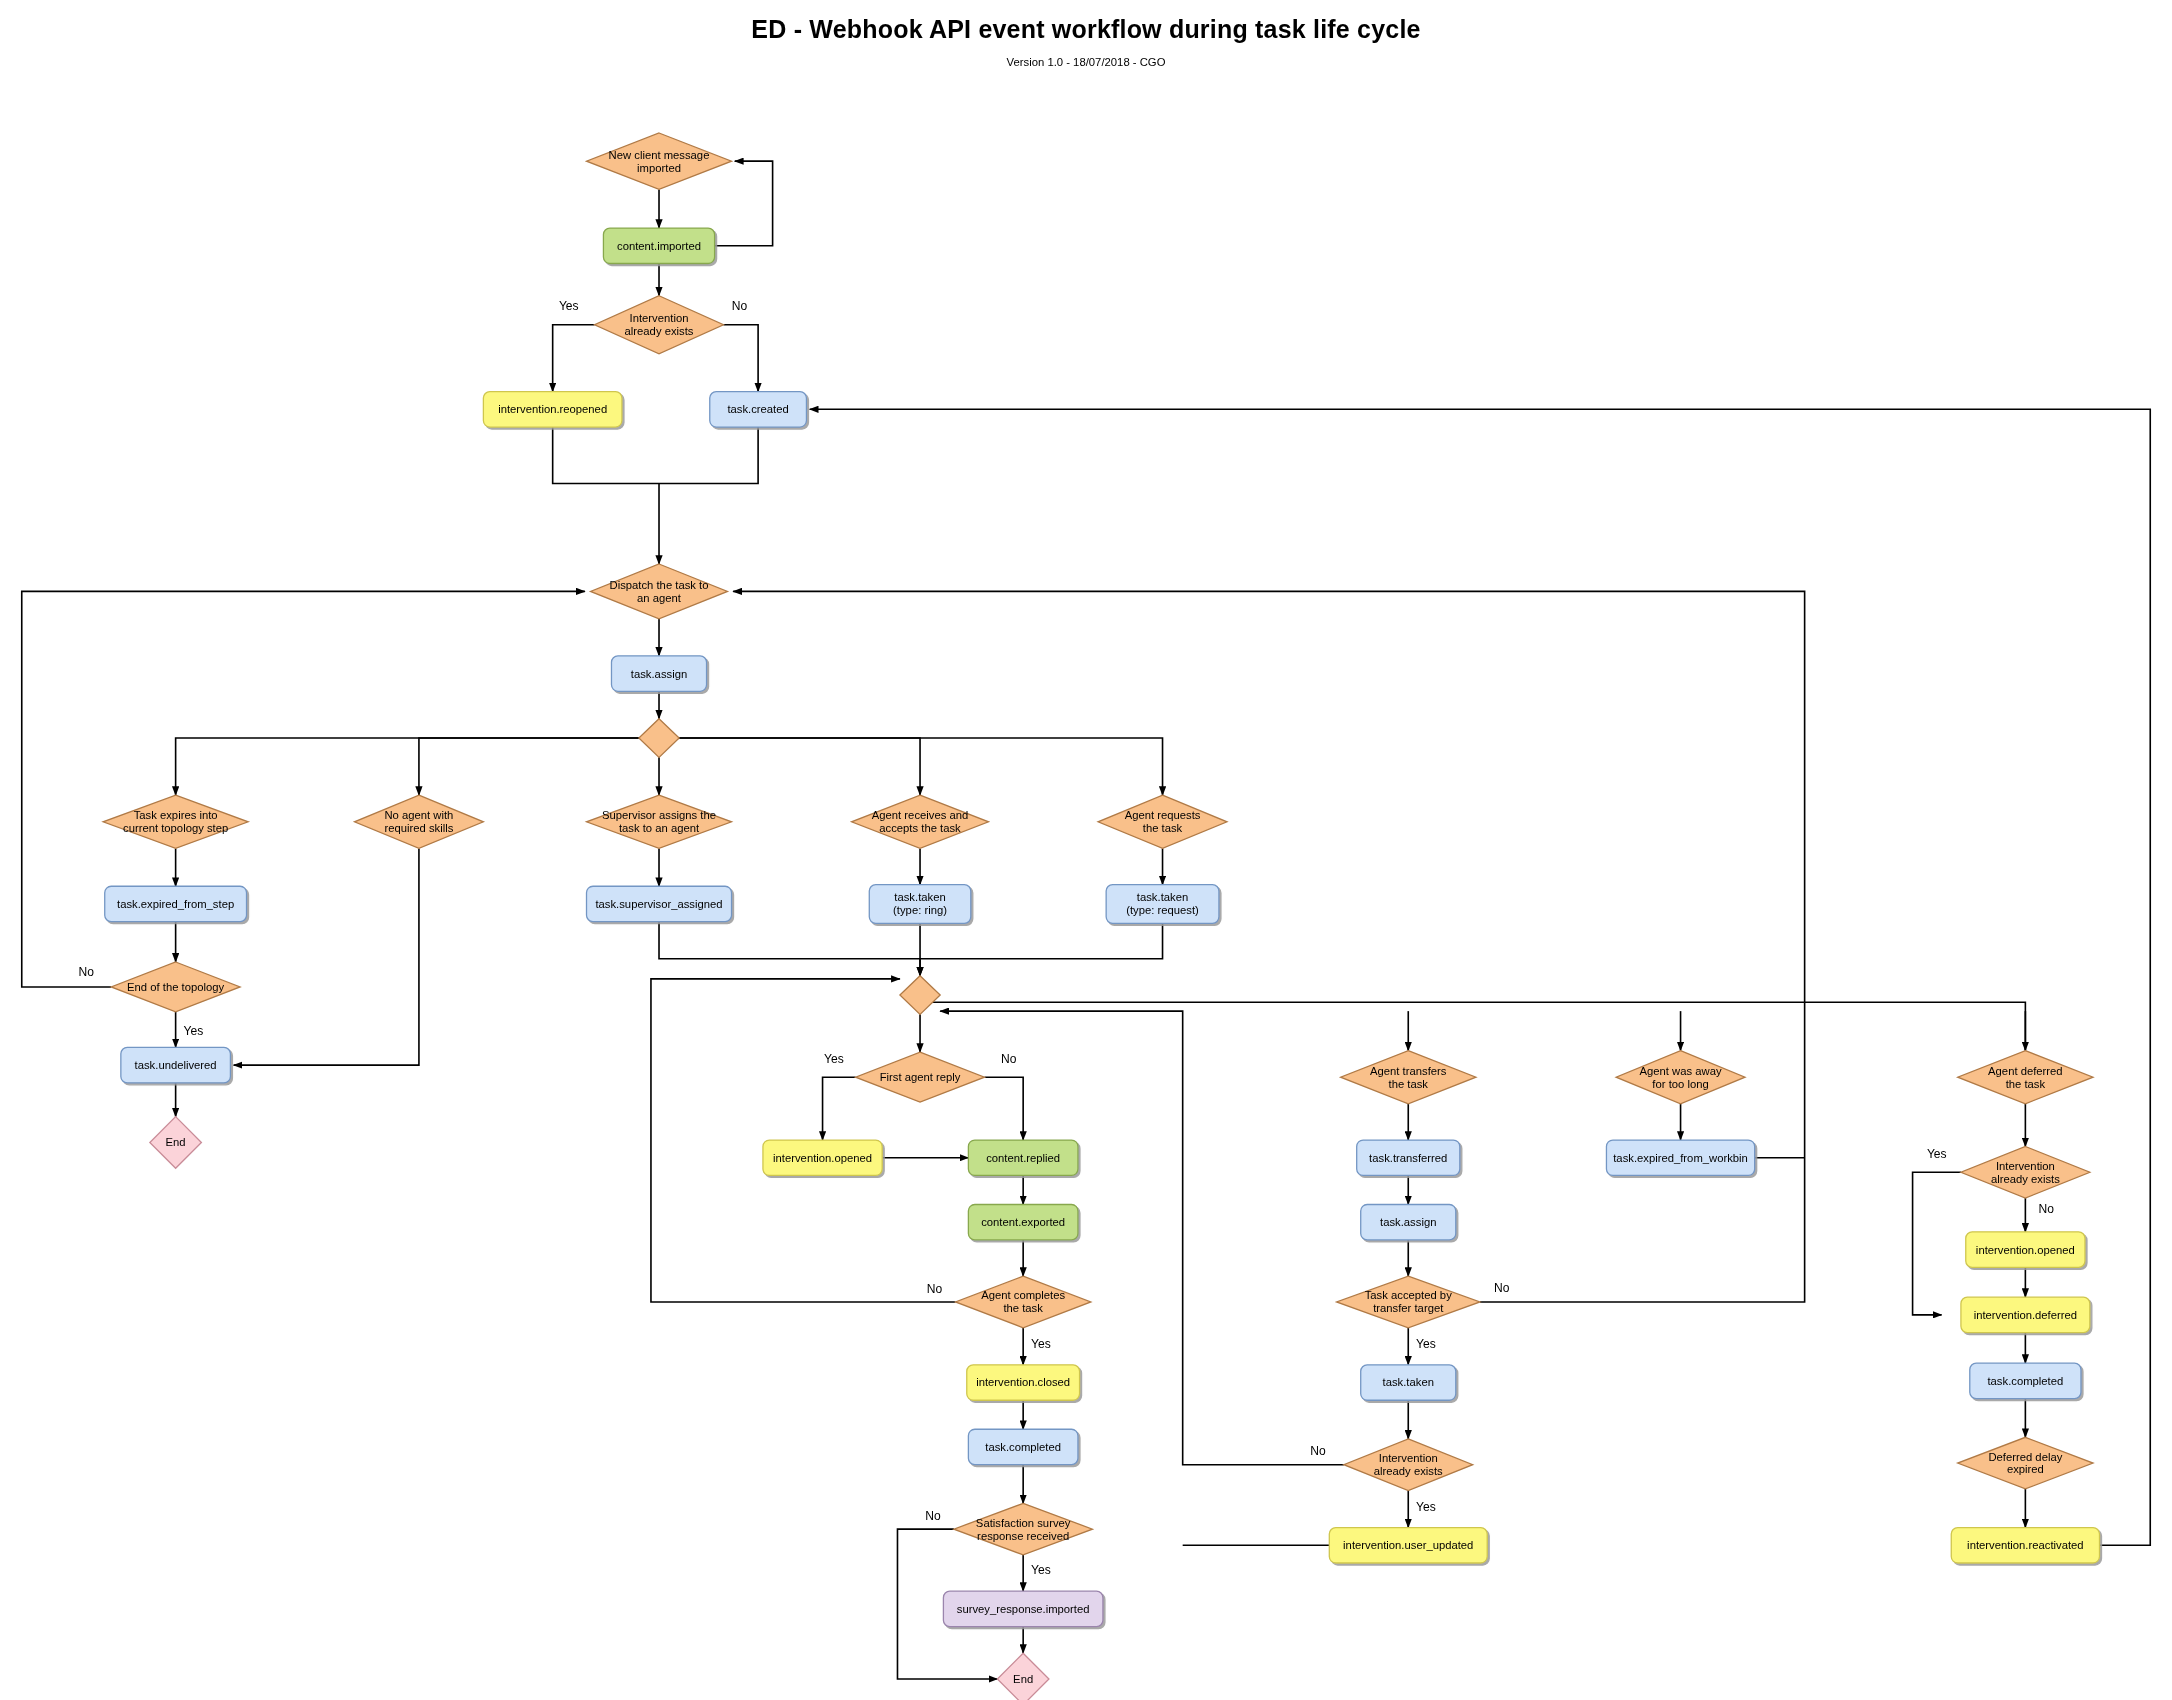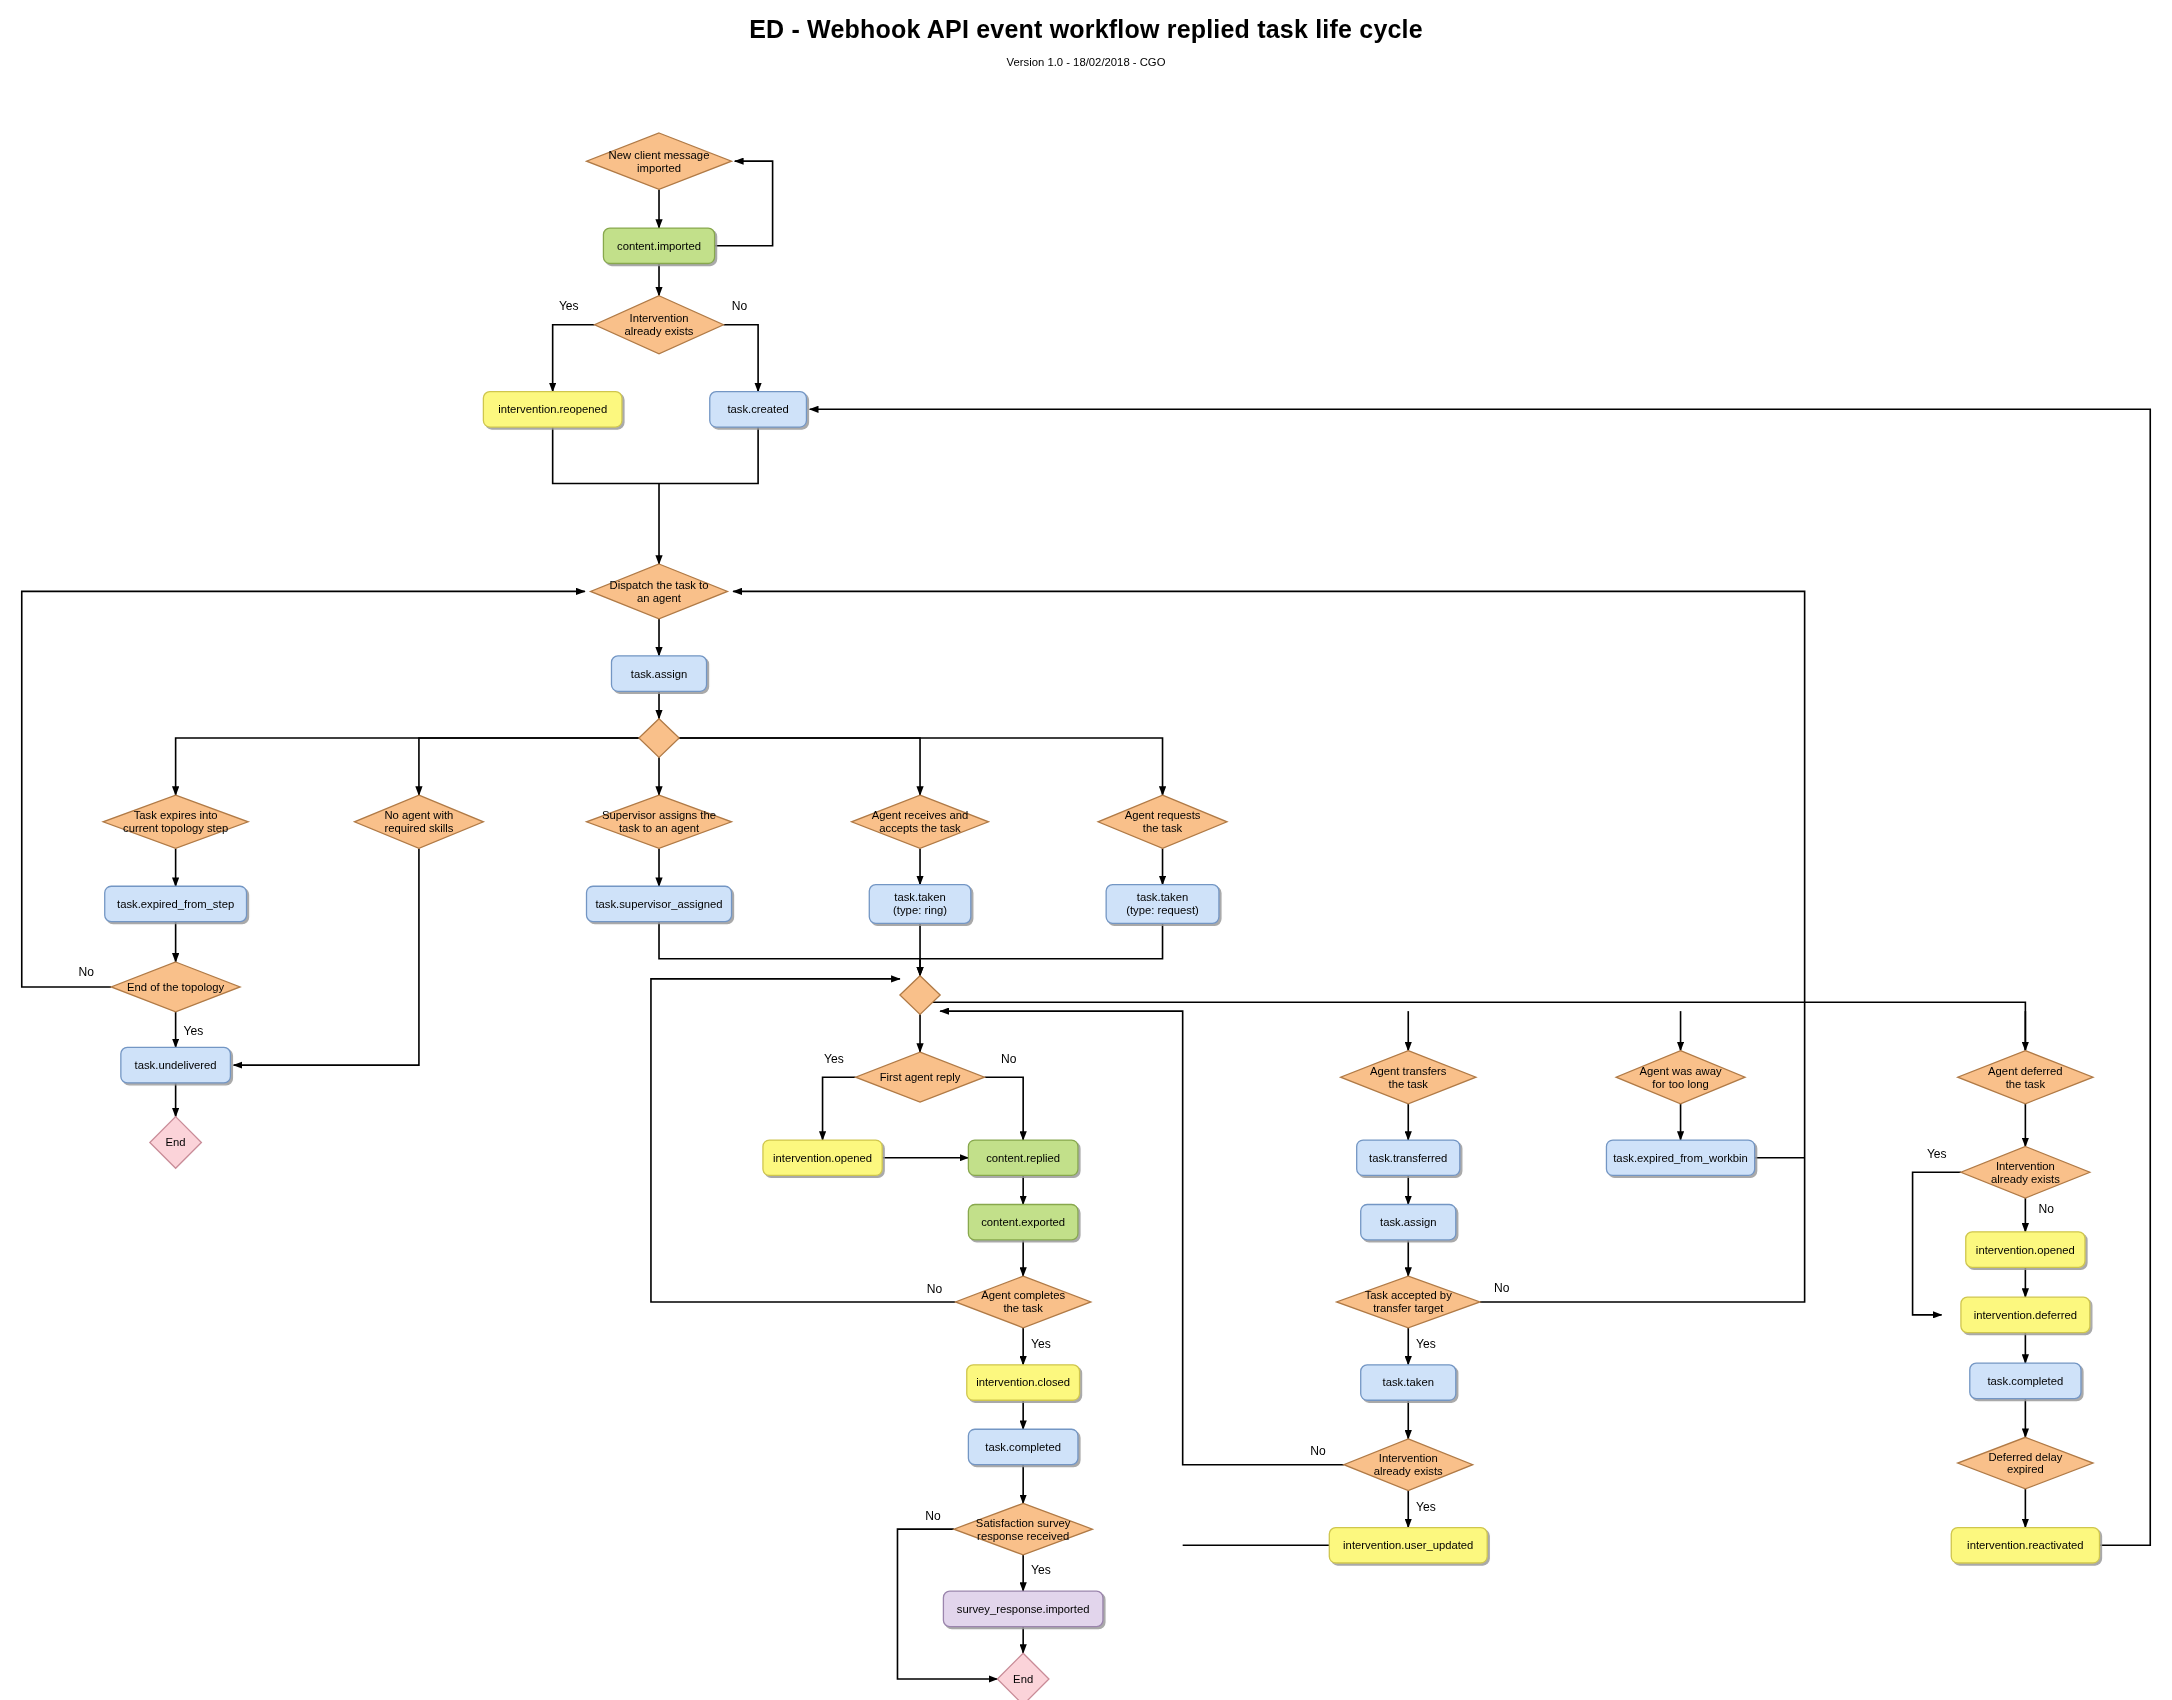--- a/index.html
+++ b/index.html
@@ -10,22 +10,22 @@
   #doc-sub{top:56px;font-size:11.3px;font-weight:normal;}
   svg{position:absolute;left:0;top:0;width:2172px;height:1700px;}
   .node text{font-family:"Liberation Sans",sans-serif;fill:#000;text-anchor:middle;}
   .lbl{font-family:"Liberation Sans",sans-serif;font-size:15px;fill:#000;text-anchor:middle;}
 </style>
 </head>
 <body>
 
 <div id="stage">
 
-  <div class="ttl" id="doc-title">ED - Webhook API event workflow replied task life cycle</div>
-  <div class="ttl" id="doc-sub">Version 1.0 - 18/02/2018 - CGO</div>
+  <div class="ttl" id="doc-title">ED - Webhook API event workflow during task life cycle</div>
+  <div class="ttl" id="doc-sub">Version 1.0 - 18/07/2018 - CGO</div>
 
   <svg id="diagram" viewBox="0 0 2696 2110" xmlns="http://www.w3.org/2000/svg">
     <defs>
       <marker id="arrowhead" markerWidth="12" markerHeight="9" refX="11" refY="4.5" orient="auto" markerUnits="userSpaceOnUse">
         <path d="M0,0 L12,4.5 L0,9 z" fill="#000"></path>
       </marker>
       <filter id="sh" x="-20%" y="-20%" width="150%" height="160%">
         <feDropShadow dx="2.5" dy="2.5" stdDeviation="0" flood-color="#9a9a9a" flood-opacity="0.85"></feDropShadow>
       </filter>
     </defs>

